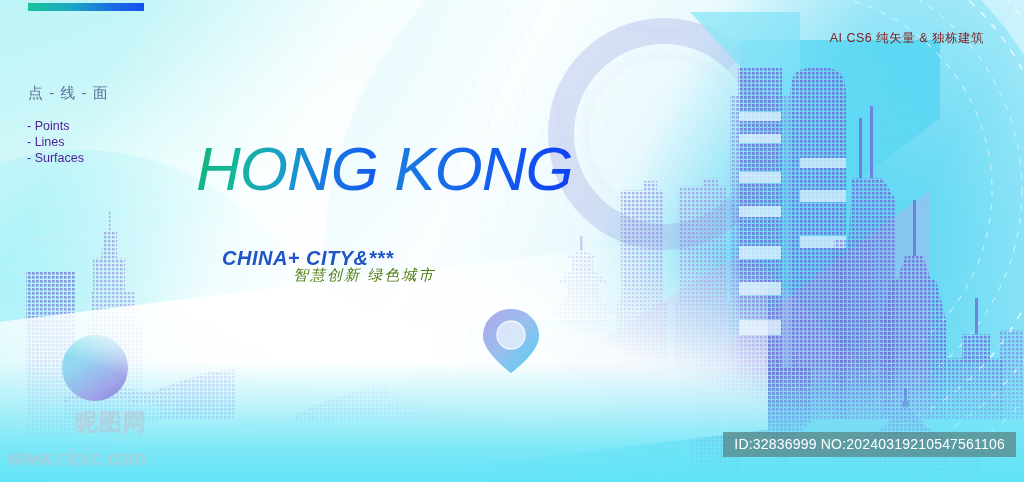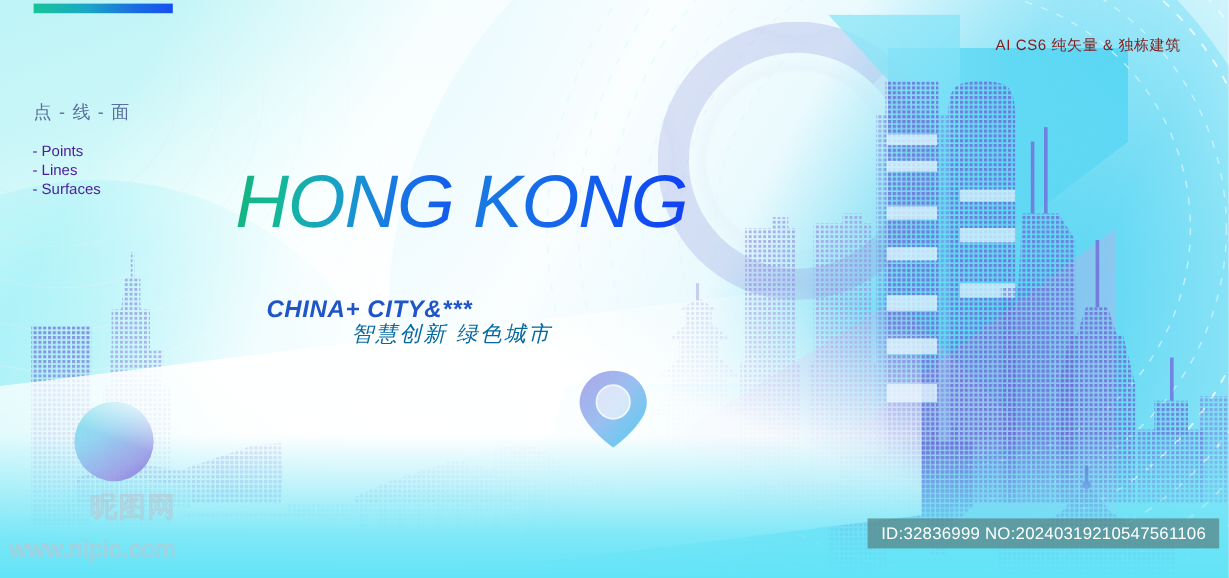--- a/index.html
+++ b/index.html
@@ -192,21 +192,21 @@
   .sub-en{
     position:absolute;left:222px;top:215px;
     font-size:20px;font-style:italic;font-weight:bold;color:#1f55c8;letter-spacing:.5px;margin-top:32px;
   }
   .sub-cn{
     position:absolute;left:411px;top:210px;
     font-size:25px;font-style:italic;color:#17b37f;letter-spacing:2px;
   }
   .tag-cn{
     position:absolute;left:293px;top:266px;
-    font-size:18px;font-style:italic;color:#0369a1;letter-spacing:2px;text-align:center;
+    font-size:15px;font-style:italic;color:#4d7c0f;letter-spacing:2px;text-align:center;
   }
 
   
   .wm{
     position:absolute;left:8px;bottom:12px;
     display:flex;align-items:flex-end;gap:9px;
     opacity:.62;
     flex-direction:column;
   }
   .wm-cn{

